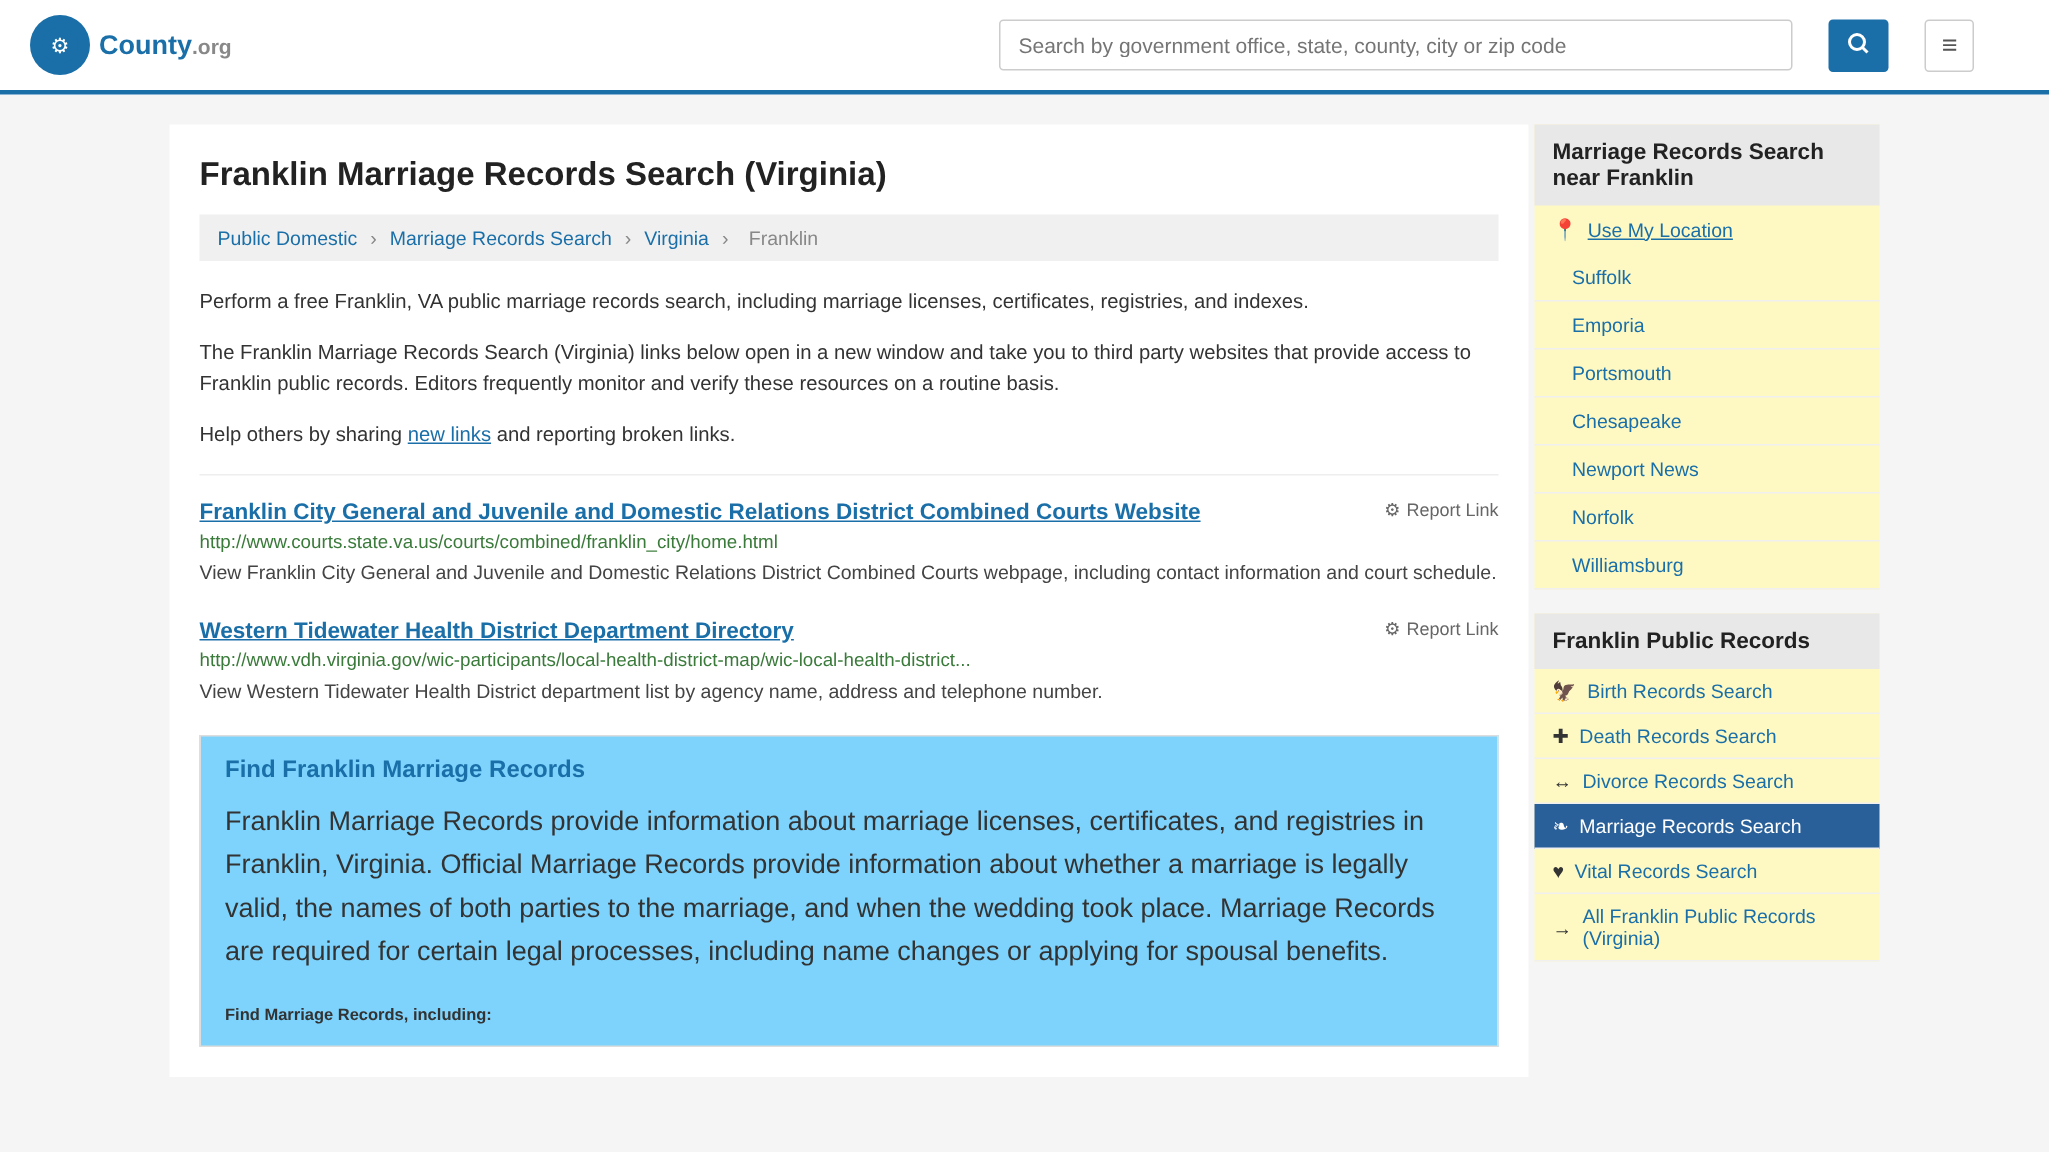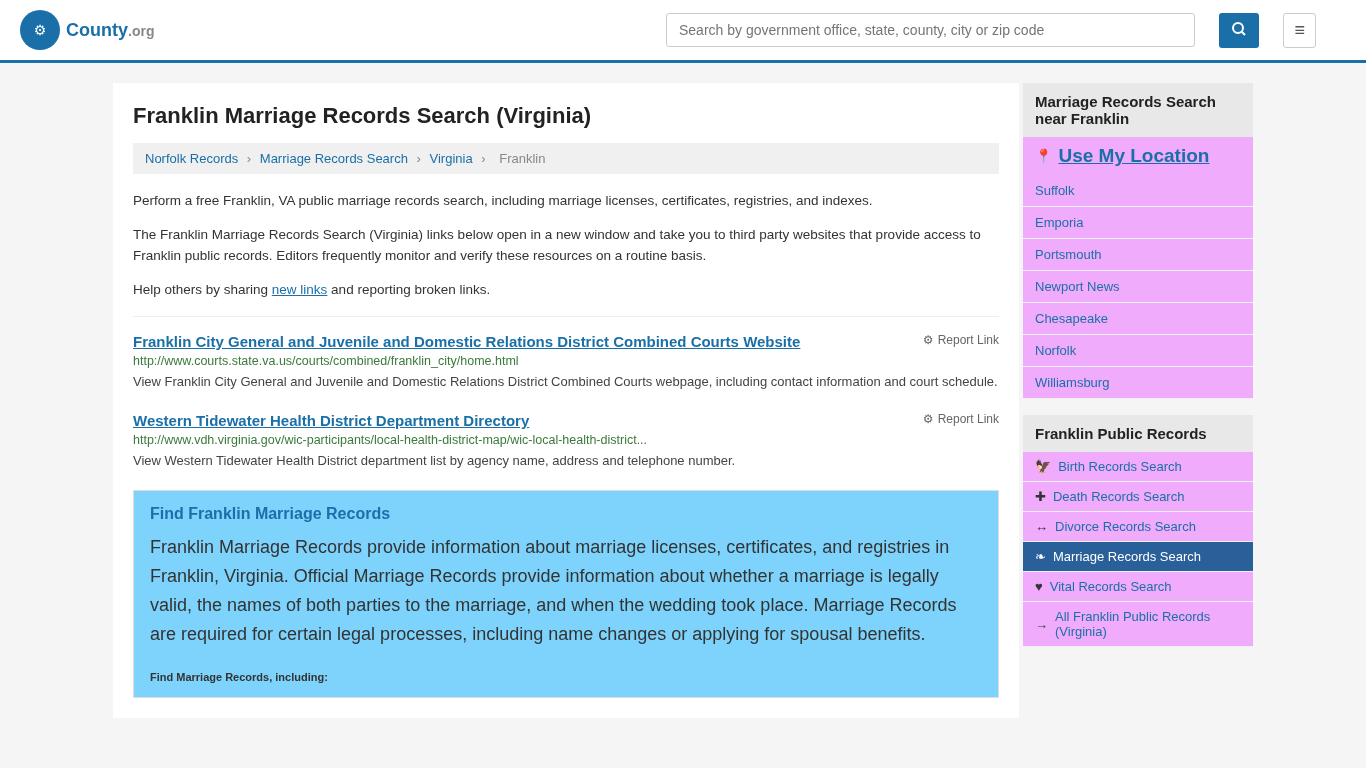--- a/index.html
+++ b/index.html
@@ -148,47 +148,48 @@
       font-size: 16px;
       font-weight: bold;
       color: #1a6fa8;
       margin-bottom: 10px;
     }
     .find-text { font-size: 18px; color: #333; line-height: 1.6; }
     .find-label { font-weight: bold; font-size: 11px; margin-top: 22px; }
 
     
     .sidebar-section {
-      background: #f0abfc;
+      background: #fef9c3;
       margin-bottom: 16px;
     }
     .sidebar-header {
       background: #e8e8e8;
       padding: 10px 12px;
       font-size: 15px;
       font-weight: bold;
       color: #222;
     }
     .sidebar-item {
       padding: 8px 12px;
       border-bottom: 1px solid #f0f0f0;
       font-size: 13px;
     }
     .sidebar-item a {
       color: #1a6fa8;
       text-decoration: none;
       cursor: pointer;
+      margin-left: 13px;
     }
     .use-location {
       display: flex;
       align-items: center;
       gap: 6px;
       padding: 8px 12px;
     }
-    .use-location a { color: #1a6fa8; font-size: 19px; font-weight: bold; }
+    .use-location a { color: #1a6fa8; font-size: 13px; }
     .pin-icon { color: #1a6fa8; font-size: 14px; }
 
     
     .pr-item {
       padding: 7px 12px;
       border-bottom: 1px solid #f0f0f0;
       font-size: 13px;
       display: flex;
       align-items: center;
       gap: 7px;
@@ -231,21 +232,21 @@
   </div>
 </header>
 
 <div class="content-wrap">
 
   <div class="main-col">
 
     <h1 class="page-title">Franklin Marriage Records Search (Virginia)</h1>
 
     <div class="breadcrumb">
-      <a href="#">Norfolk Records</a>
+      <a href="#">Public Domestic</a>
       <span>›</span>
       <a href="#">Marriage Records Search</a>
       <span>›</span>
       <a href="#">Virginia</a>
       <span>›</span>
       <span>Franklin</span>
     </div>
 
     <p class="body-text">Perform a free Franklin, VA public marriage records search, including marriage licenses, certificates, registries, and indexes.</p>
     <p class="body-text">The Franklin Marriage Records Search (Virginia) links below open in a new window and take you to third party websites that provide access to Franklin public records. Editors frequently monitor and verify these resources on a routine basis.</p>
@@ -293,22 +294,22 @@
     <div class="sidebar-section">
       <div class="sidebar-header">Marriage Records Search near Franklin</div>
       <div class="use-location">
         <span class="pin-icon">📍</span>
         <a href="#">Use My Location</a>
       </div>
       <div id="nearby-cities">
           <div class="sidebar-item"><a href="#">Suffolk</a></div>
           <div class="sidebar-item"><a href="#">Emporia</a></div>
           <div class="sidebar-item"><a href="#">Portsmouth</a></div>
+          <div class="sidebar-item"><a href="#">Chesapeake</a></div>
           <div class="sidebar-item"><a href="#">Newport News</a></div>
-          <div class="sidebar-item"><a href="#">Chesapeake</a></div>
           <div class="sidebar-item"><a href="#">Norfolk</a></div>
           <div class="sidebar-item"><a href="#">Williamsburg</a></div>
         </div>
     </div>
 
     <div class="sidebar-section">
       <div class="sidebar-header">Franklin Public Records</div>
       <div id="public-records-list">
           <div class="pr-item">
     <span class="pr-icon">🦅</span>

